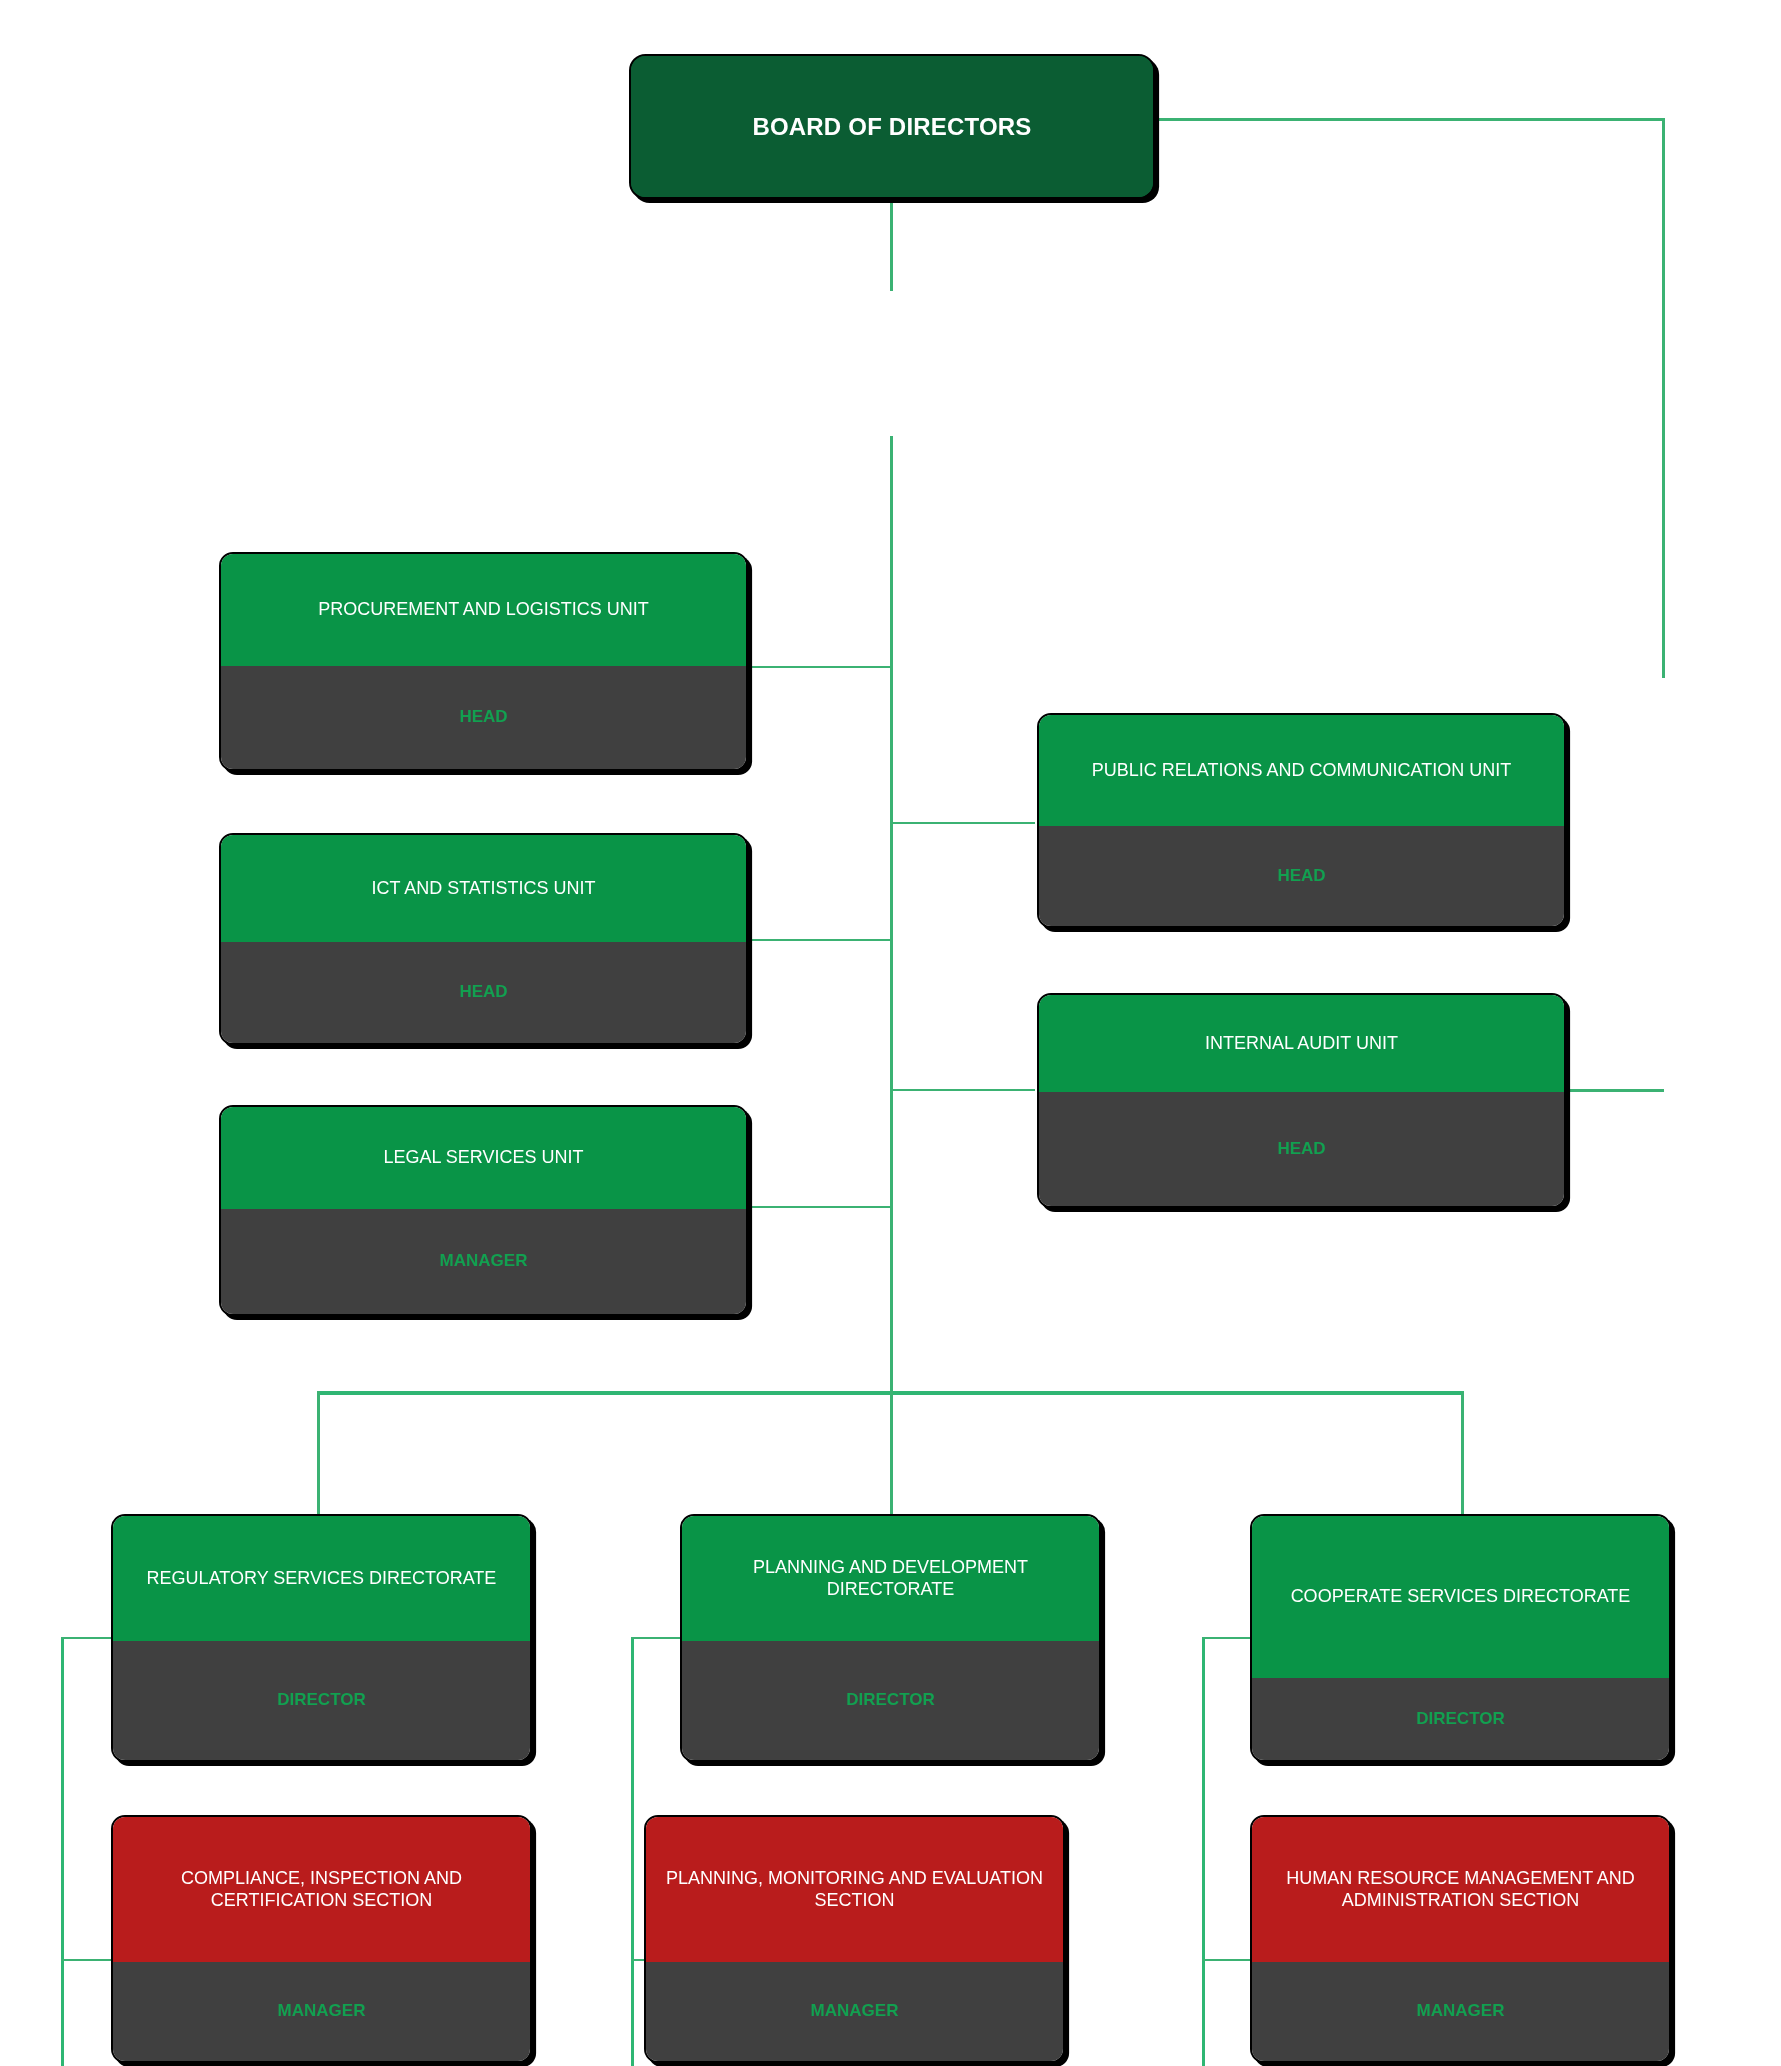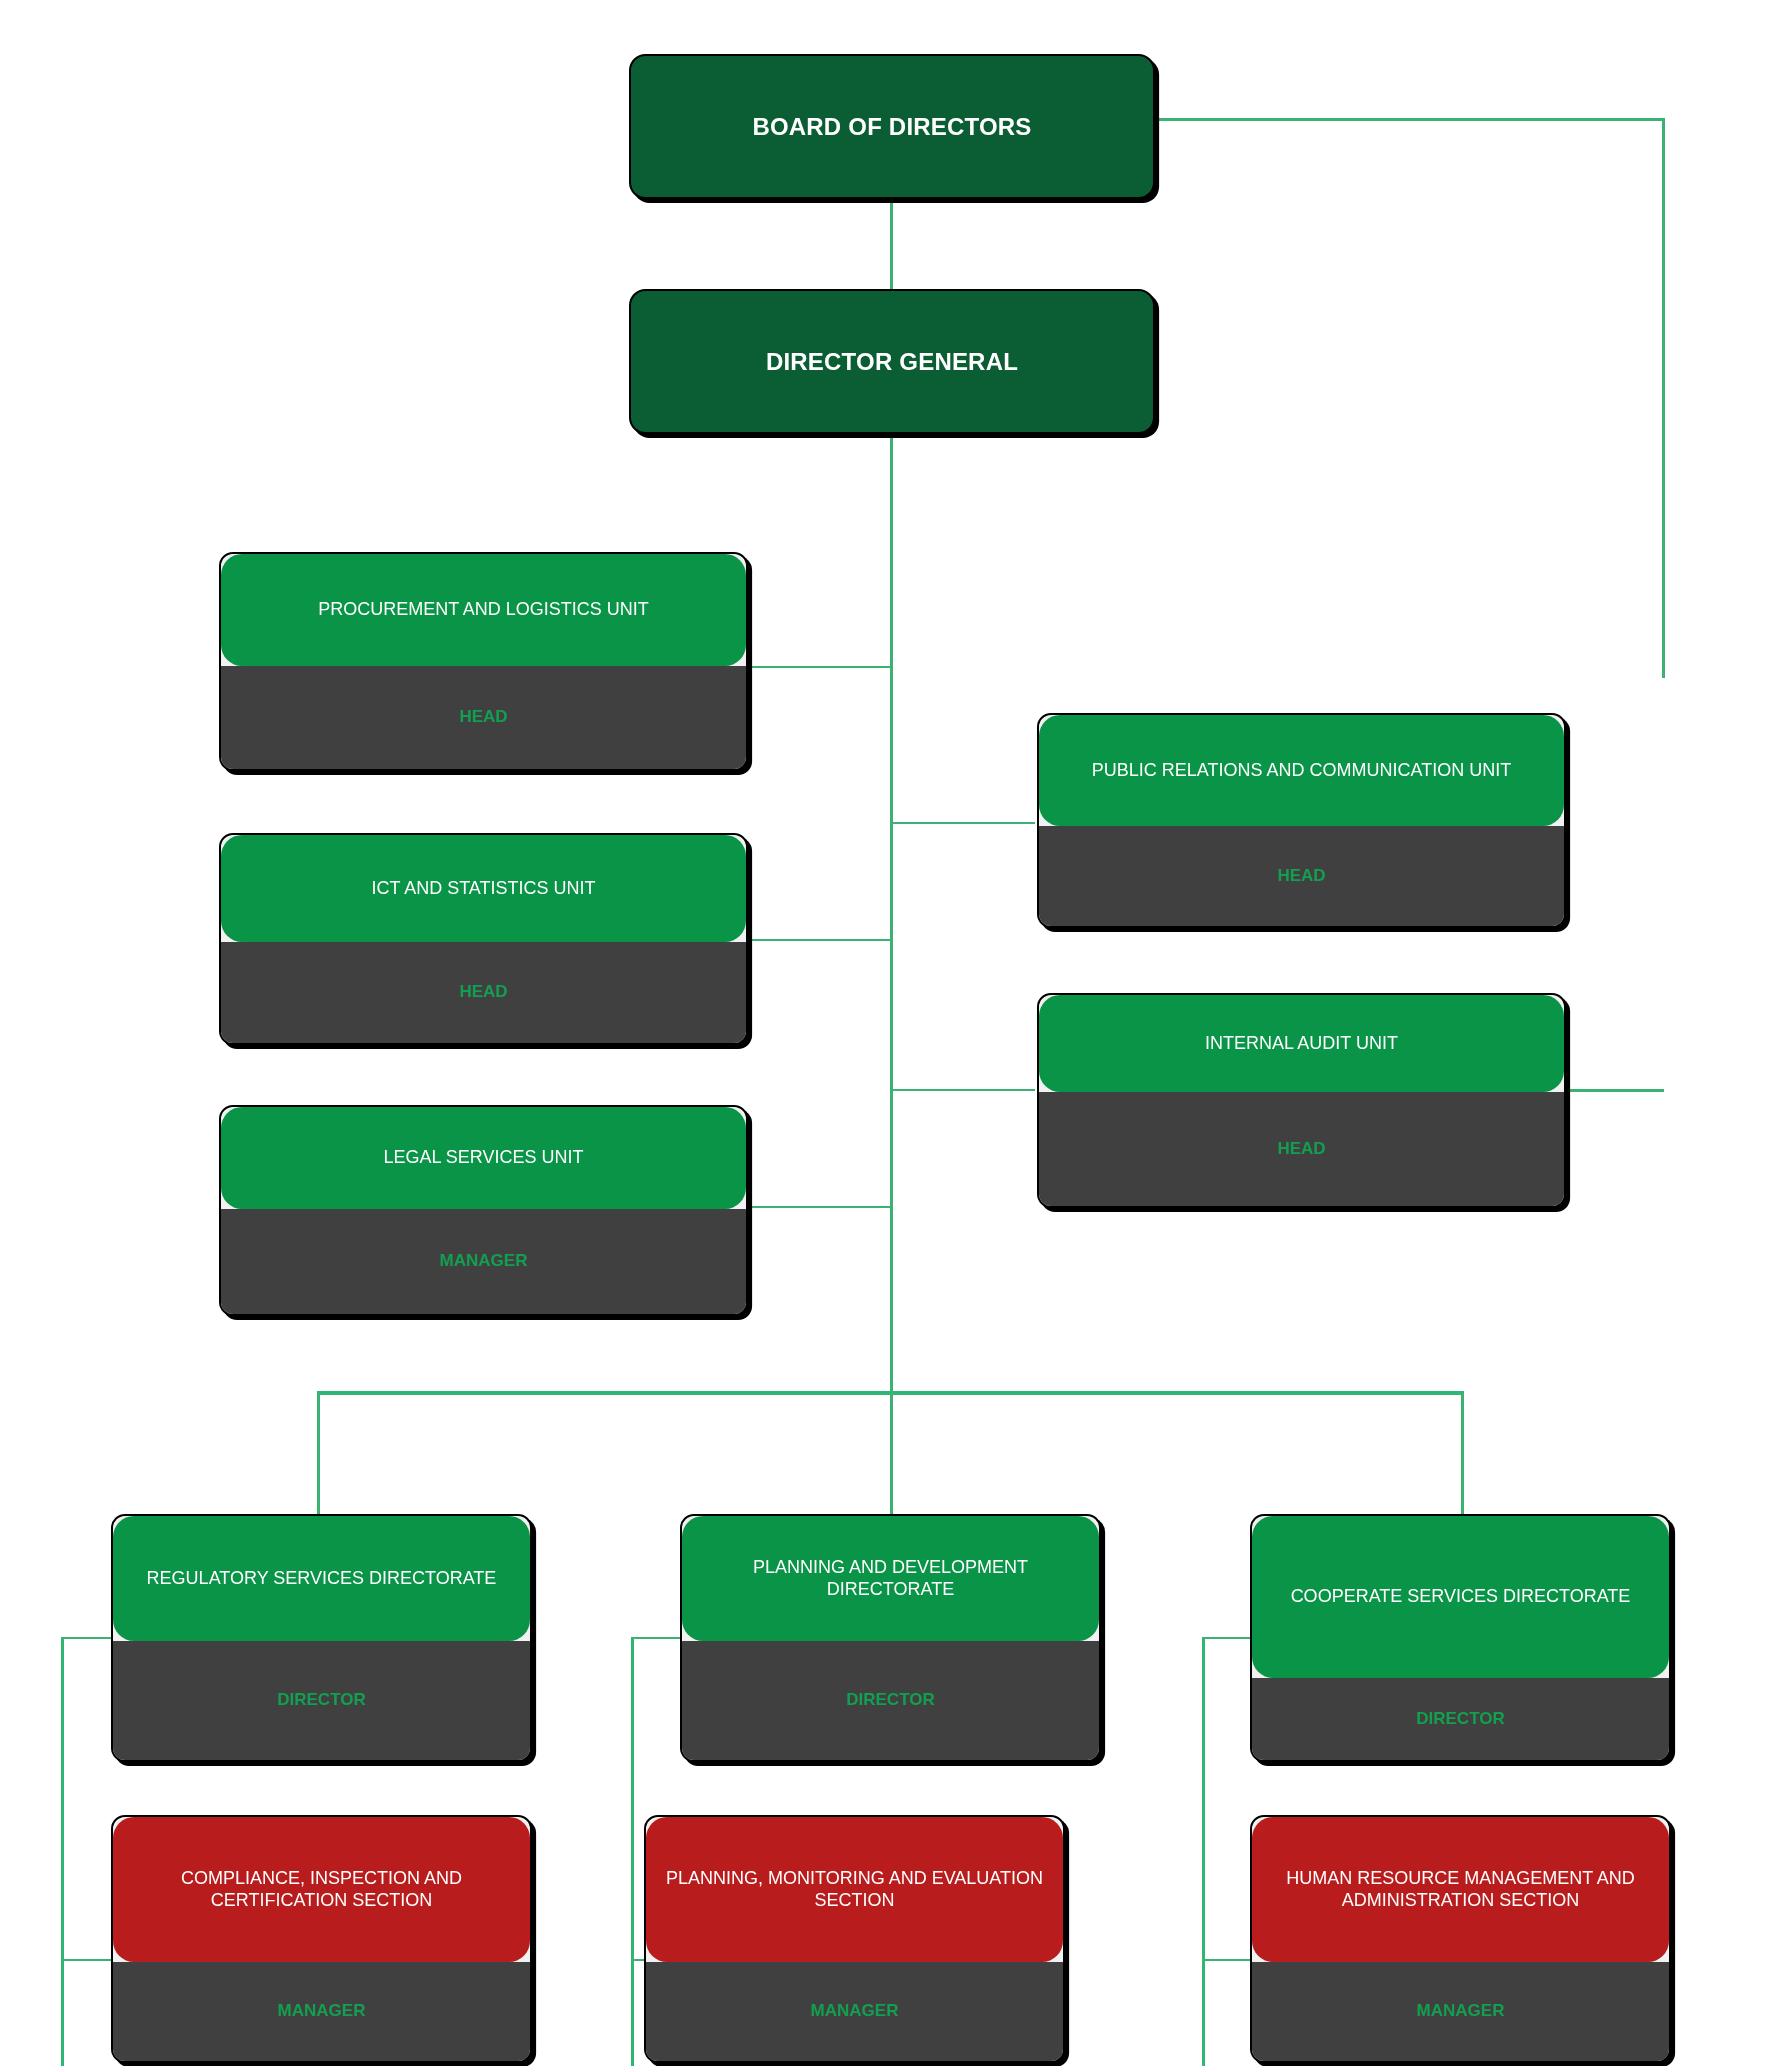--- a/index.html
+++ b/index.html
@@ -38,21 +38,20 @@
   }
   .node .head-band {
     display: flex;
     align-items: center;
     justify-content: center;
     text-align: center;
     color: #ffffff;
     font-weight: 400;
     line-height: 1.22;
     padding: 2.5px 10.7px;
-    border-radius: 21px;
   }
   .node .role-band {
     display: flex;
     align-items: center;
     justify-content: center;
     text-align: center;
     background: #404040;
     color: #0f9d58;
     font-weight: bold;
     line-height: 1.2;
@@ -121,23 +120,20 @@
   <div class="conn" style="left:631px; top:1959px; width:53px; height:2.1px;"></div>
 
   <div class="conn thick" style="left:1202px; top:1637px; width:3.3px; height:968px;"></div>
   <div class="conn" style="left:1202px; top:1637px; width:53px; height:2.1px;"></div>
   <div class="conn" style="left:1202px; top:1959px; width:53px; height:2.1px;"></div>
 
   <div class="node top" style="left:629px; top:54px; width:526px; height:145px;">
     <div class="head-band fs-top">BOARD OF DIRECTORS</div>
   </div>
 
-  <div class="node top" style="left:629px; top:289px; width:526px; height:145px;">
-    <div class="head-band fs-top">DIRECTOR GENERAL</div>
-  </div>
 
   <div class="node unit" style="left:219px; top:552px; width:529px; height:219px;">
     <div class="head-band fs-title" style="height:112px;">PROCUREMENT AND LOGISTICS  UNIT</div>
     <div class="role-band fs-role" style="flex:1;">HEAD</div>
   </div>
 
   <div class="node unit" style="left:219px; top:833px; width:529px; height:212px;">
     <div class="head-band fs-title" style="height:107px;">ICT AND STATISTICS UNIT</div>
     <div class="role-band fs-role" style="flex:1;">HEAD</div>
   </div>

